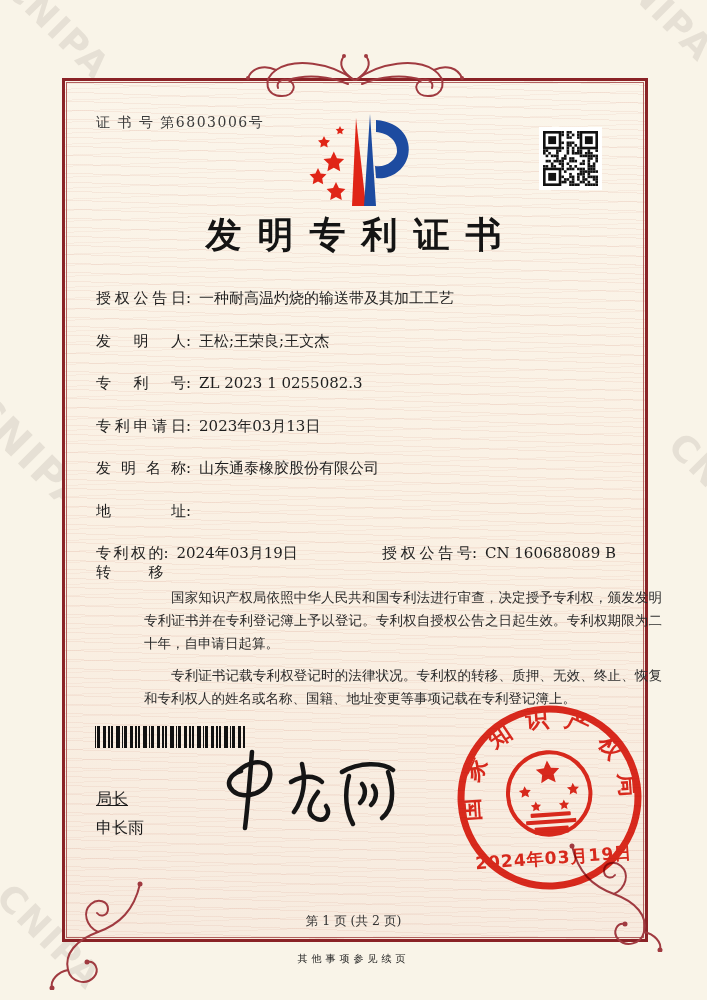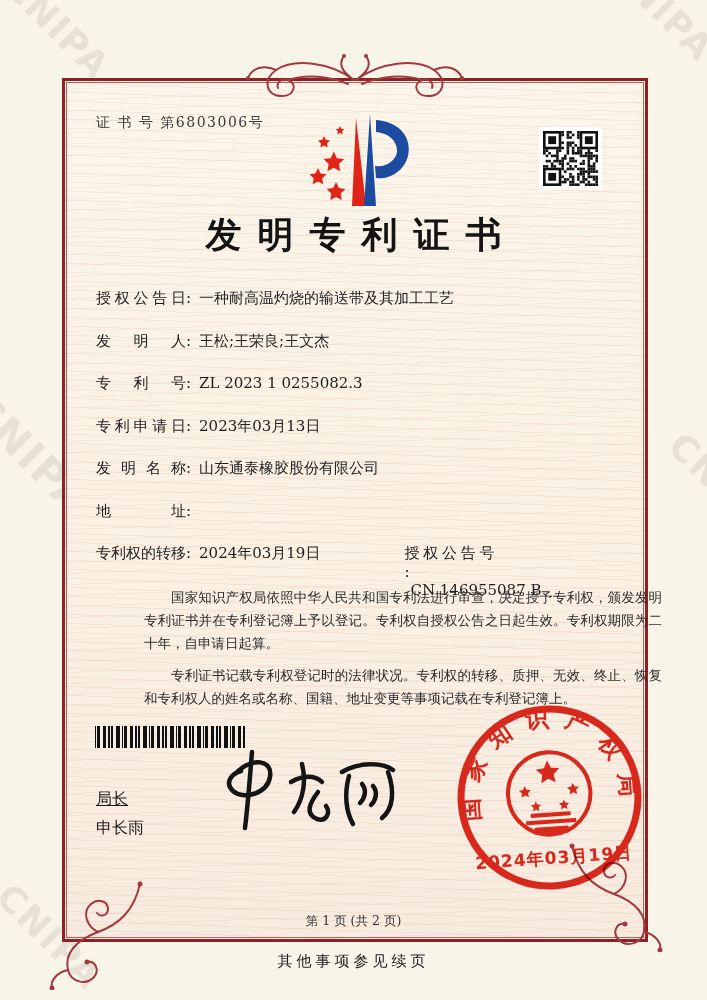--- a/index.html
+++ b/index.html
@@ -51,21 +51,21 @@
   }
 
   .fields { position:absolute; left:96px; top:289px; width:520px; }
   .frow { height:42.5px; display:flex; align-items:flex-start; font-size:15px; color:#1e1e1e; }
   .flabel {
     display:inline-block; width:90px;
     text-align:justify; text-align-last:justify;
   }
   .fcolon { margin:0 2px 0 0; }
   .fvalue { padding-left:6px; white-space:nowrap; }
-  .fgroup2 { display:flex; margin-left:84px;flex-direction:column; }
+  .fgroup2 { display:flex; margin-left:84px; }
 
   .paras { position:absolute; left:96px; top:586px; width:518px;margin-left:48px; }
   .paras p {
     font-size:13.5px; line-height:1.7; text-indent:2em;
     text-align:justify; color:#2b2b2b; margin-bottom:9px;
   }
 
   .barcode {
     position:absolute; left:95px; top:726px; height:22px;
     display:flex; align-items:stretch;
@@ -84,21 +84,21 @@
 
   .seal { position:absolute; left:452px; top:700px; transform:rotate(-4deg); opacity:0.95; mix-blend-mode:multiply; }
   .seal text { fill:#dd2014; }
 
   .page-num {
     position:absolute; left:0; top:913px; width:707px;
     text-align:center; font-size:12.5px; color:#333;
   }
   .footer-note {
     position:absolute; left:0; top:952px; width:707px;
-    text-align:center; font-size:15px; letter-spacing:4px; color:#1c1c1c;
+    text-align:center; font-size:10px; letter-spacing:4px; color:#1c1c1c;
   }
 
   .orn { position:absolute; pointer-events:none; }
   .orn path { fill:none; stroke:#a03a40; stroke-width:2; stroke-linecap:round; }
   .orn circle { fill:#a03a40; }
   .orn-top   { left:244px; top:54px; }
   .orn-bl    { left:44px;  top:878px; }
   .orn-br    { left:550px; top:840px; }
 </style>
 </head>
@@ -360,21 +360,21 @@
       <span class="flabel">地址</span>
         <span class="fcolon">:</span>
     </div>
     <div class="frow">
       <span class="flabel">专利权的转移</span>
         <span class="fcolon">:</span>
       <span class="fvalue">2024年03月19日</span>
       <span class="fgroup2">
         <span class="flabel">授权公告号</span>
           <span class="fcolon">:</span>
-        <span class="fvalue">CN 146955087 B</span>
+        <span class="fvalue">CN 160688089 B</span>
       </span>
     </div>
   </div>
 
   <div class="paras">
     <p>国家知识产权局依照中华人民共和国专利法进行审查，决定授予专利权，颁发发明专利证书并在专利登记簿上予以登记。专利权自授权公告之日起生效。专利权期限为二十年，自申请日起算。</p>
     <p>专利证书记载专利权登记时的法律状况。专利权的转移、质押、无效、终止、恢复和专利权人的姓名或名称、国籍、地址变更等事项记载在专利登记簿上。</p>
   </div>
 
   <div class="barcode" id="barcode">

